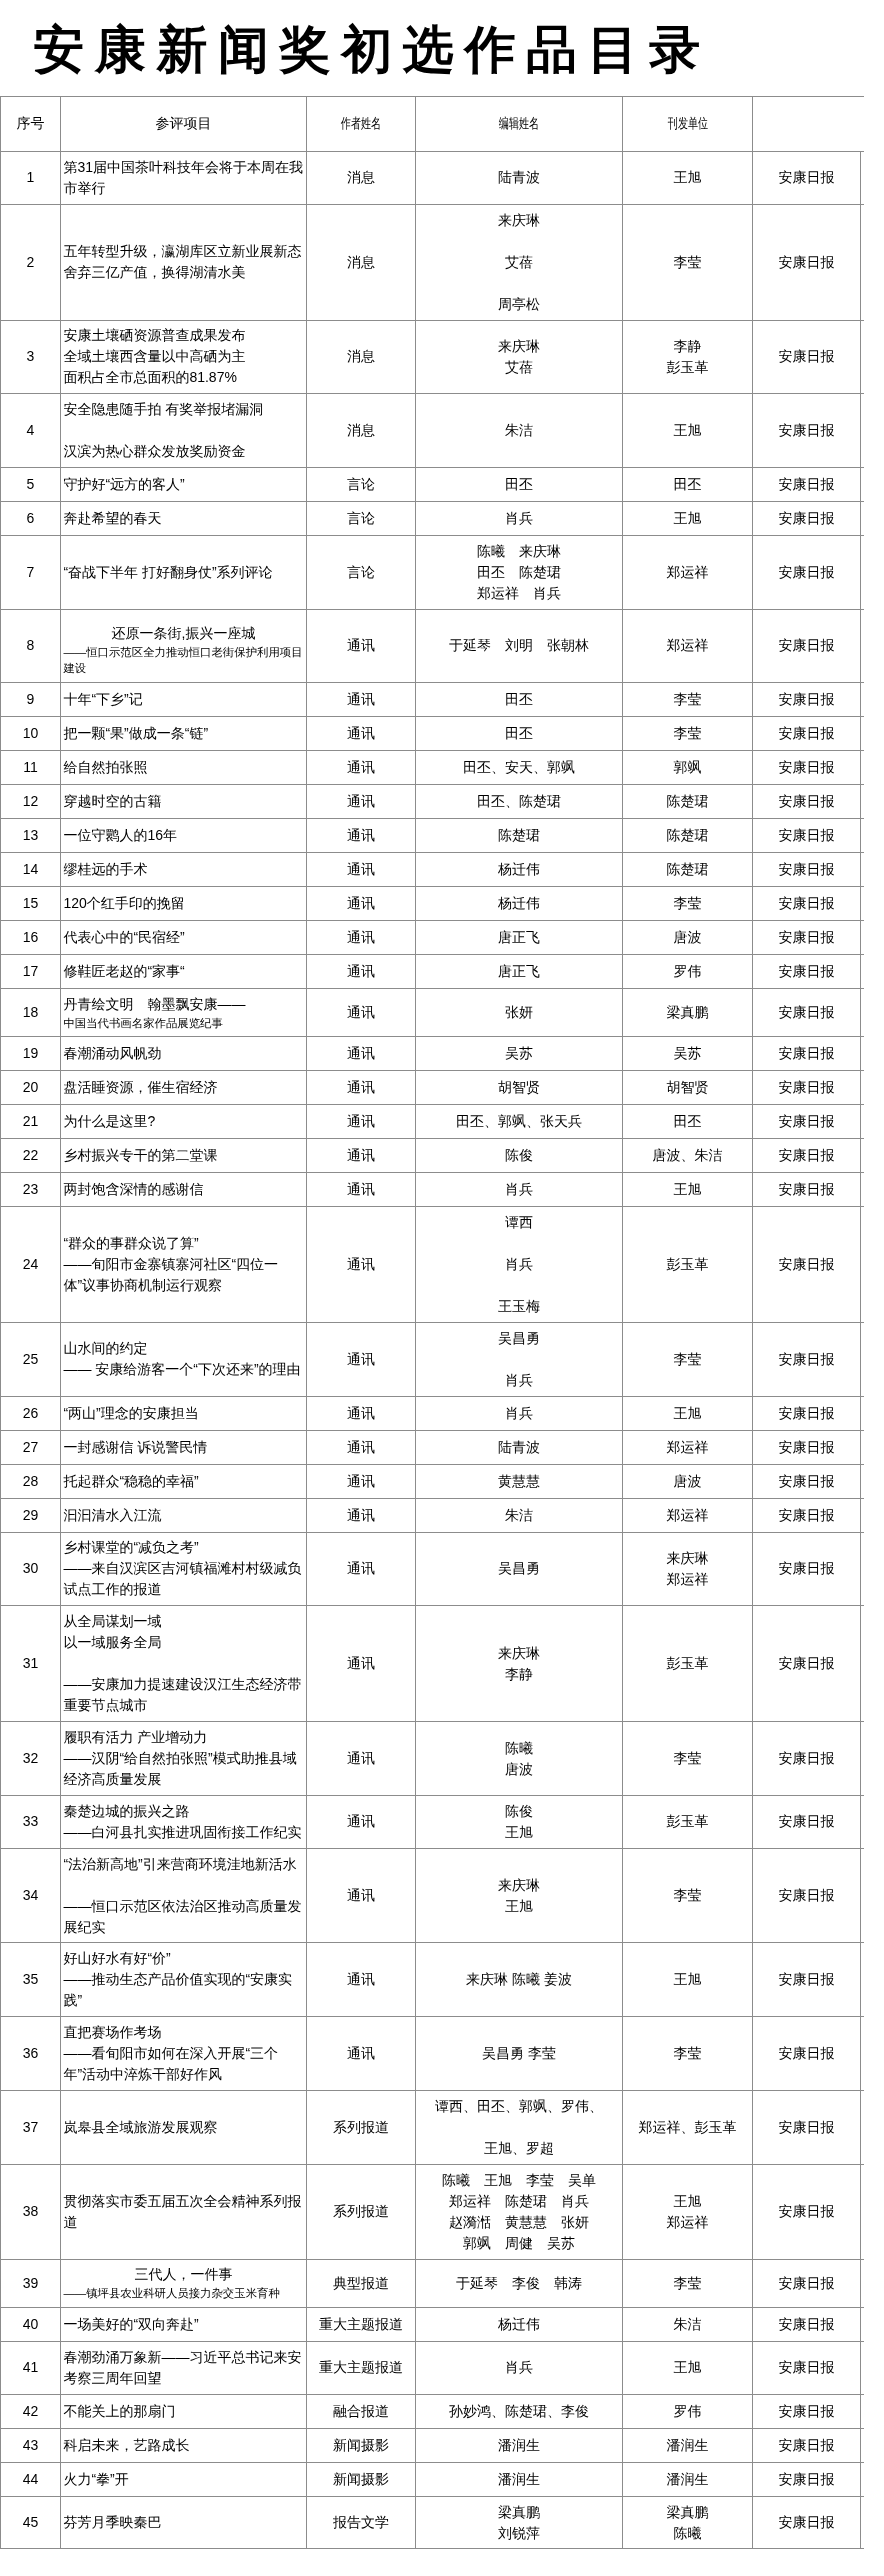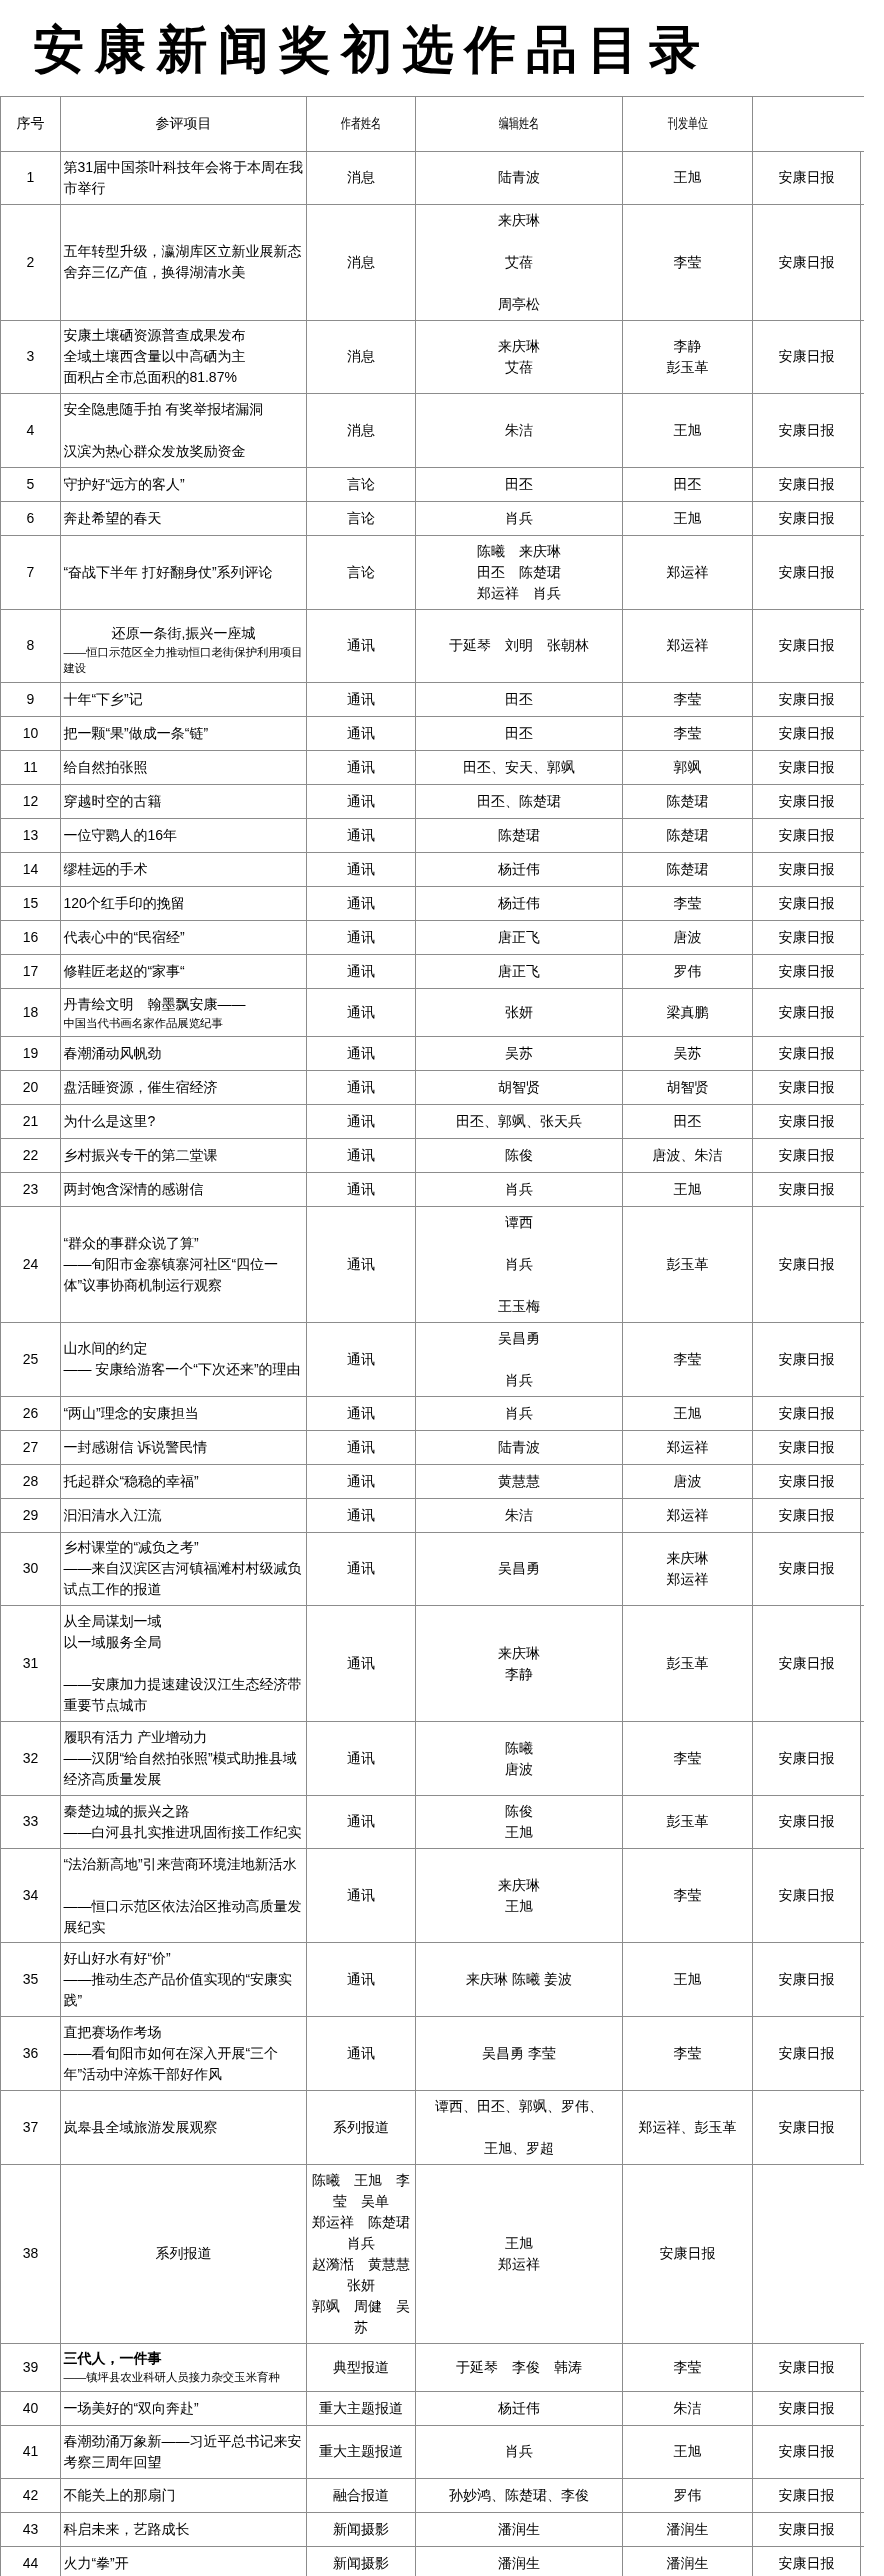--- a/index.html
+++ b/index.html
@@ -43,21 +43,21 @@
     line-height:1.5;
     min-height:33px;
     overflow:hidden;
   }
   .header-row .cell{min-height:54px;text-align:right;}
   .hlabel{display:block;}
   .squeeze{transform:scaleX(0.72);}
   .c-title{align-items:stretch;text-align:left;}
   .t-line{min-height:1.5em;width:100%;}
   .t-line.center{text-align:center;margin-top:8px;}
-  .t-line.center-bold{font-weight:bold;}
+  .t-line.center-bold{text-align:center;font-weight:normal;}
   .t-line.small{font-size:11.4px;line-height:1.45;min-height:1.45em;}
   .p-line{min-height:1.5em;}
 </style>
 </head>
 <body>
 
 <div class="page">
   <h1 class="page-title">安康新闻奖初选作品目录</h1>
 
   <div class="table">
@@ -632,20 +632,23 @@
             <div class="p-line"></div>
             <div class="p-line">王旭、罗超</div>
           </div>
           <div class="cell c-edit">
             <div class="p-line">郑运祥、彭玉革</div>
           </div>
           <div class="cell c-unit">安康日报</div>
         </div>
         <div class="row">
           <div class="cell c-no">38</div>
+          <div class="cell c-title">
+            <div class="t-line">贯彻落实市委五届五次全会精神系列报道</div>
+          </div>
           <div class="cell c-cat">系列报道</div>
           <div class="cell c-auth">
             <div class="p-line">陈曦　王旭　李莹　吴单</div>
             <div class="p-line">郑运祥　陈楚珺　肖兵</div>
             <div class="p-line">赵漪湉　黄慧慧　张妍</div>
             <div class="p-line">郭飒　周健　吴苏</div>
           </div>
           <div class="cell c-edit">
             <div class="p-line">王旭</div>
             <div class="p-line">郑运祥</div>

